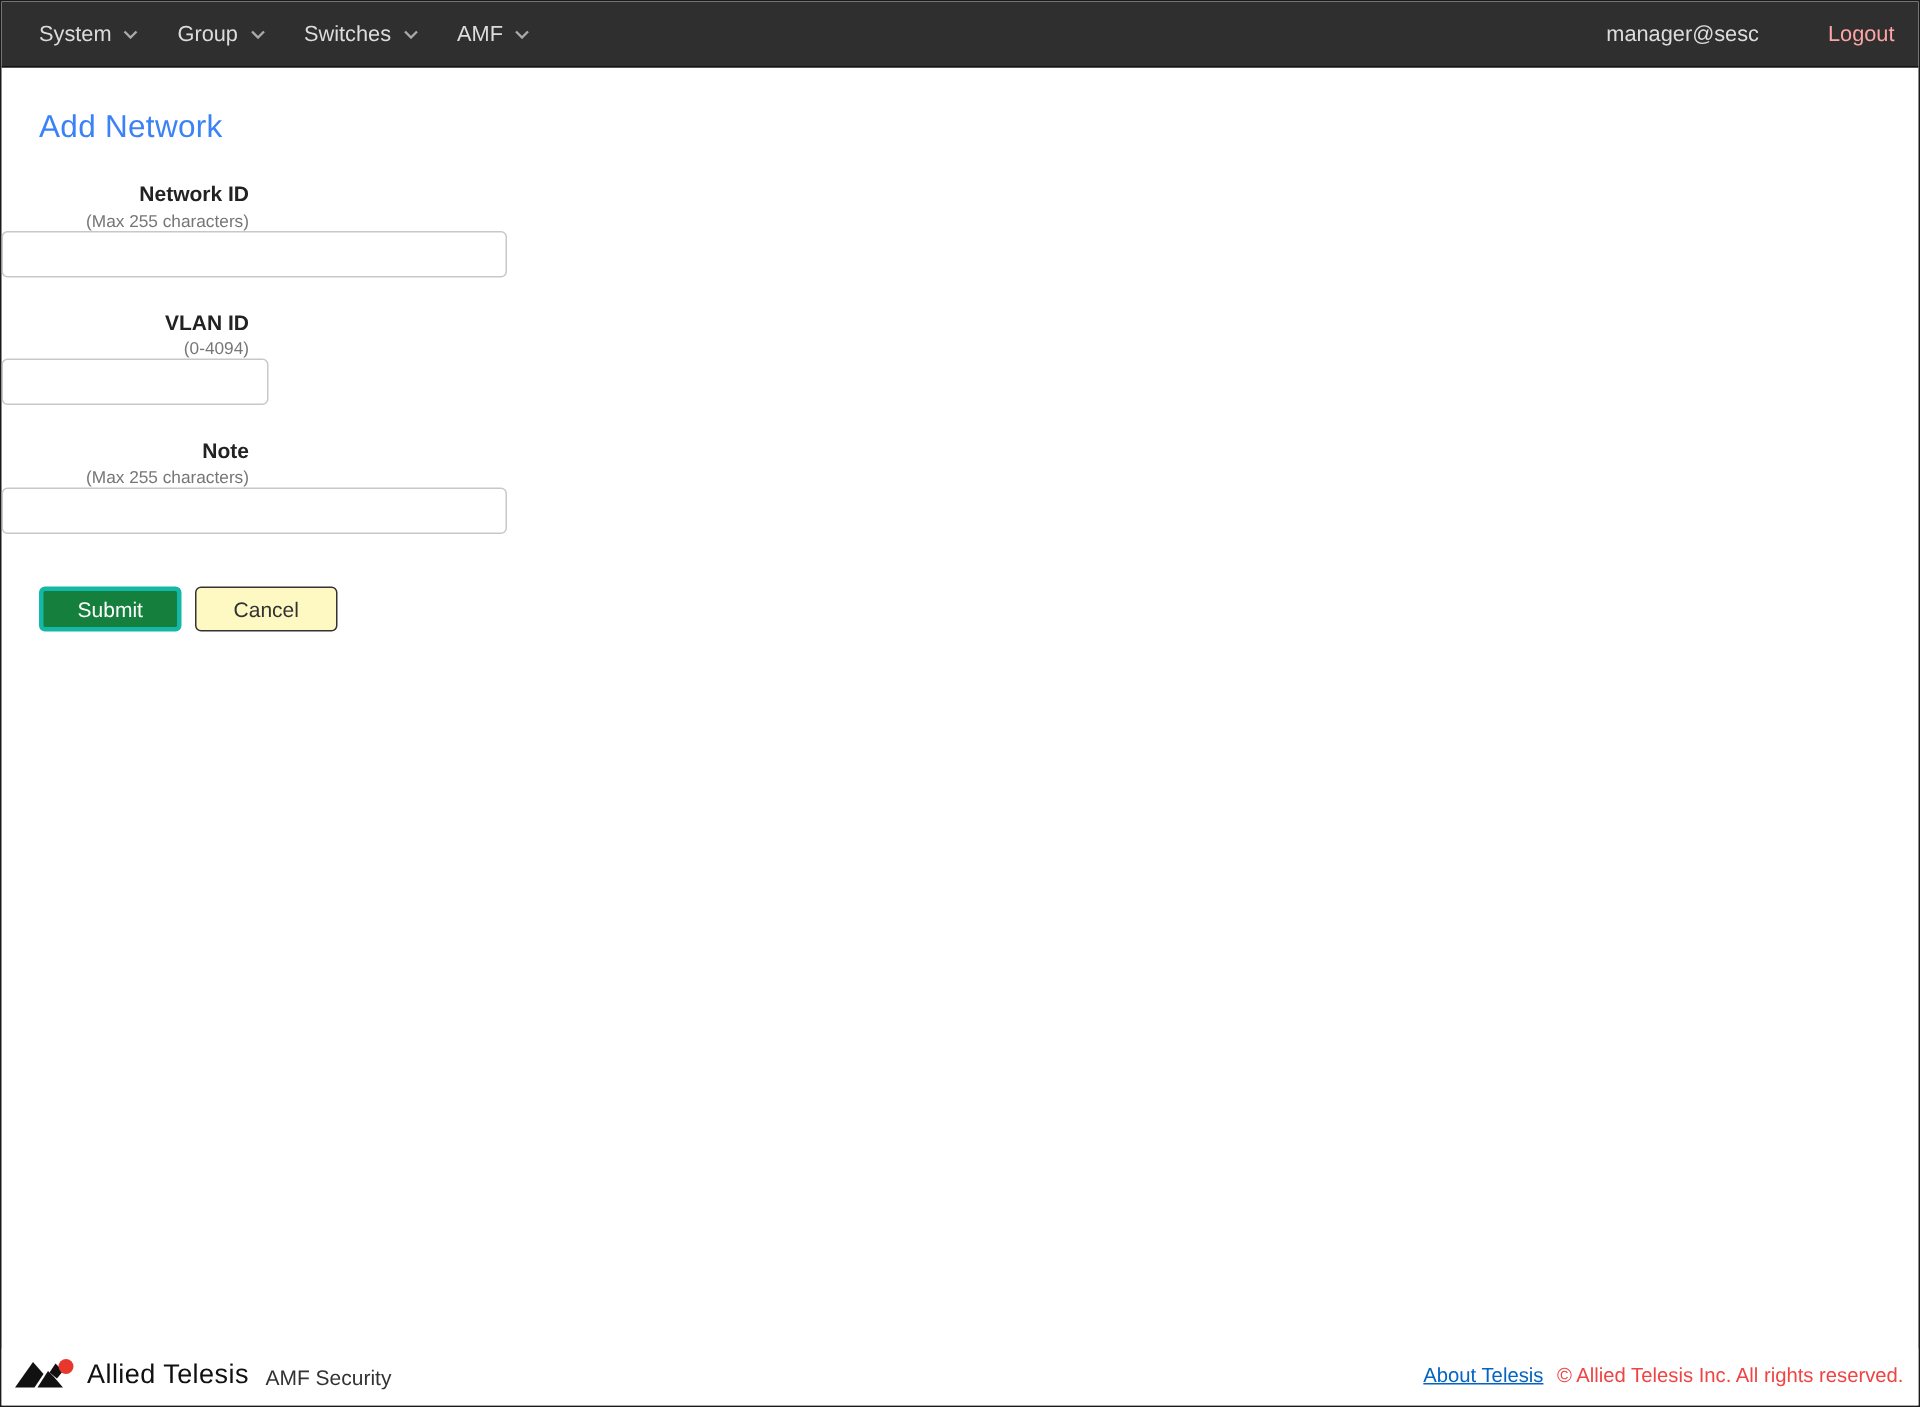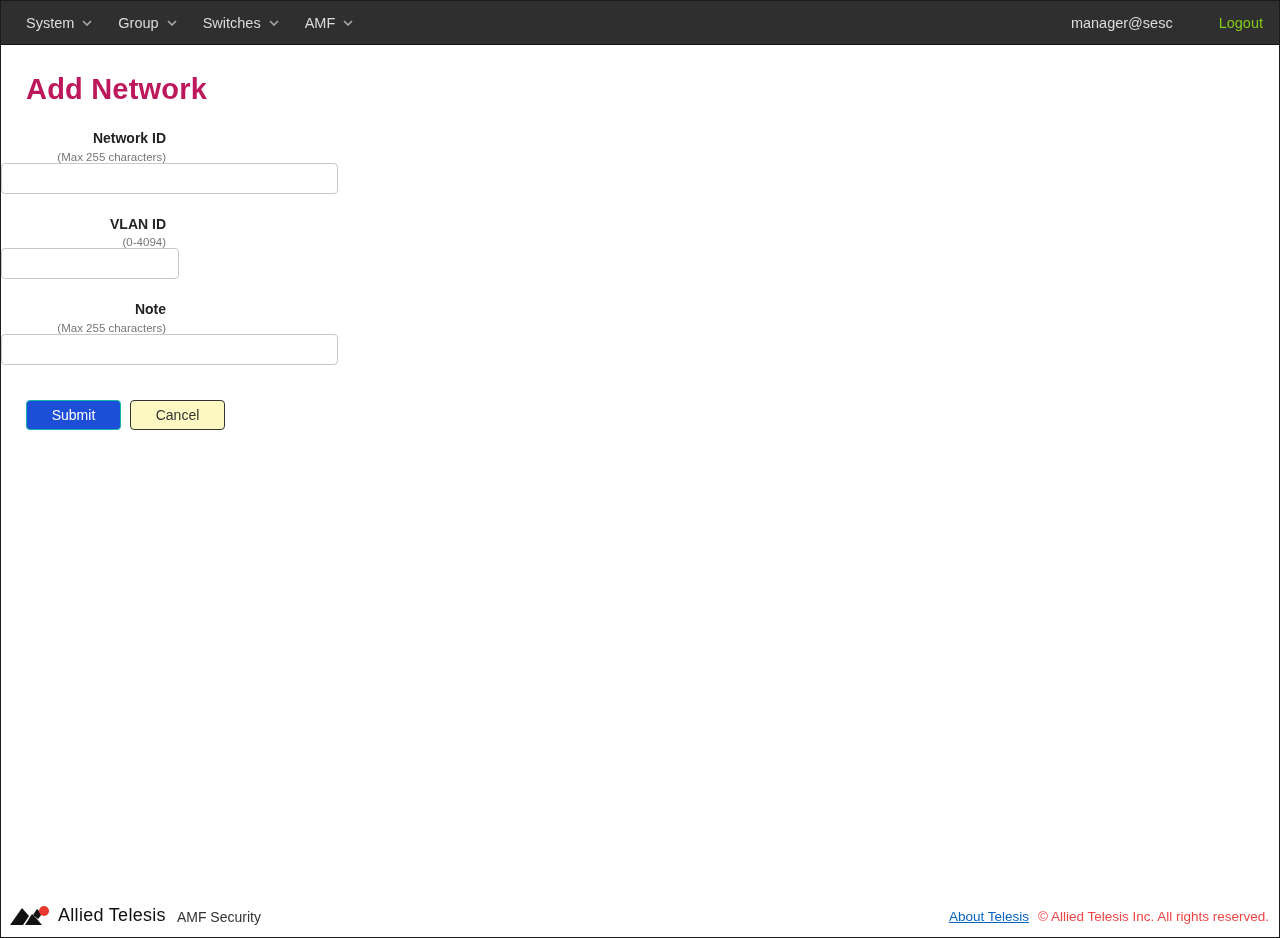--- a/index.html
+++ b/index.html
@@ -32,27 +32,27 @@
     padding: 0 13px;
     height: 100%;
     color: #dcdcdc;
     font-size: 14.5px;
     cursor: pointer;
     white-space: nowrap;
   }
   .chev { display: inline-block; }
   .nav-right { display: flex; align-items: center; gap: 46px; }
   .nav-user { color: #dcdcdc; font-size: 14.5px; }
-  .nav-logout { color: #84cc16; font-size: 14.5px; cursor: pointer; }
+  .nav-logout { color: #fca5a5; font-size: 14.5px; cursor: pointer; }
 
   
   .page-title {
-    font-size: 29px;
-    font-weight: 700;
-    color: #be185d;
+    font-size: 21px;
+    font-weight: 400;
+    color: #3b82f6;
     margin: 28px 0 0 25px;
     letter-spacing: 0.2px;
   }
   .form { margin-top: 21px; }
   .form-row { display: flex; margin-bottom: 19px; flex-direction: column; }
   .label-col { width: 165px; margin-right: 16px; text-align: right; }
   .field-label {
     font-size: 14px;
     font-weight: 700;
     color: #222222;
@@ -77,35 +77,35 @@
   .actions { display: flex; gap: 9px; margin: 35px 0 0 25px; }
   .btn {
     height: 30px;
     width: 95px;
     border-radius: 4px;
     font-size: 14px;
     font-family: inherit;
     cursor: pointer;
     line-height: 1;
   }
-  .btn-submit { background: #1d4ed8; border: 1px solid #14b8a6; color: #ffffff; }
+  .btn-submit { background: #15803d; border: 3px solid #14b8a6; color: #ffffff; }
   .btn-cancel { background: #fef9c3; border: 1px solid #333333; color: #333333; }
 
   
   .footer {
     position: absolute;
     left: 0; right: 0; bottom: 0;
     height: 38px;
     display: flex;
     align-items: center;
     justify-content: space-between;
     padding: 0 10px 4px 8px;
     background: #ffffff;
   }
-  .footer-left { display: flex; align-items: flex-start; }
+  .footer-left { display: flex; align-items: center; }
   .logo-svg { display: block; }
   .brand-text {
     font-size: 18px;
     color: #101010;
     margin-left: 7px;
     letter-spacing: 0.3px;
   }
   .product-text { font-size: 14px; color: #333333; margin-left: 11px; padding-top: 4px; }
   .footer-right { display: flex; align-items: baseline; gap: 9px; font-size: 13.5px; }
   .about-link { color: #0563c1; text-decoration: underline; cursor: pointer; }

